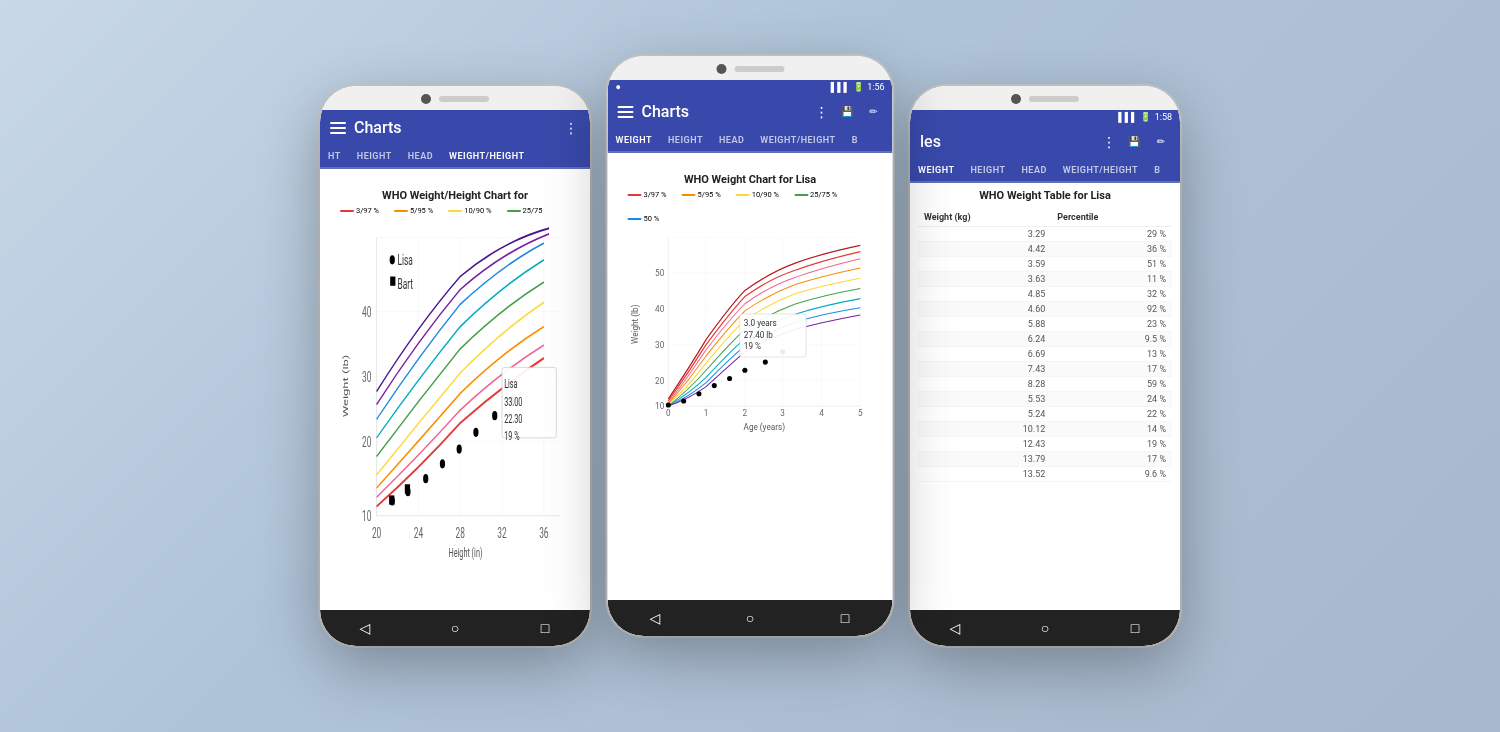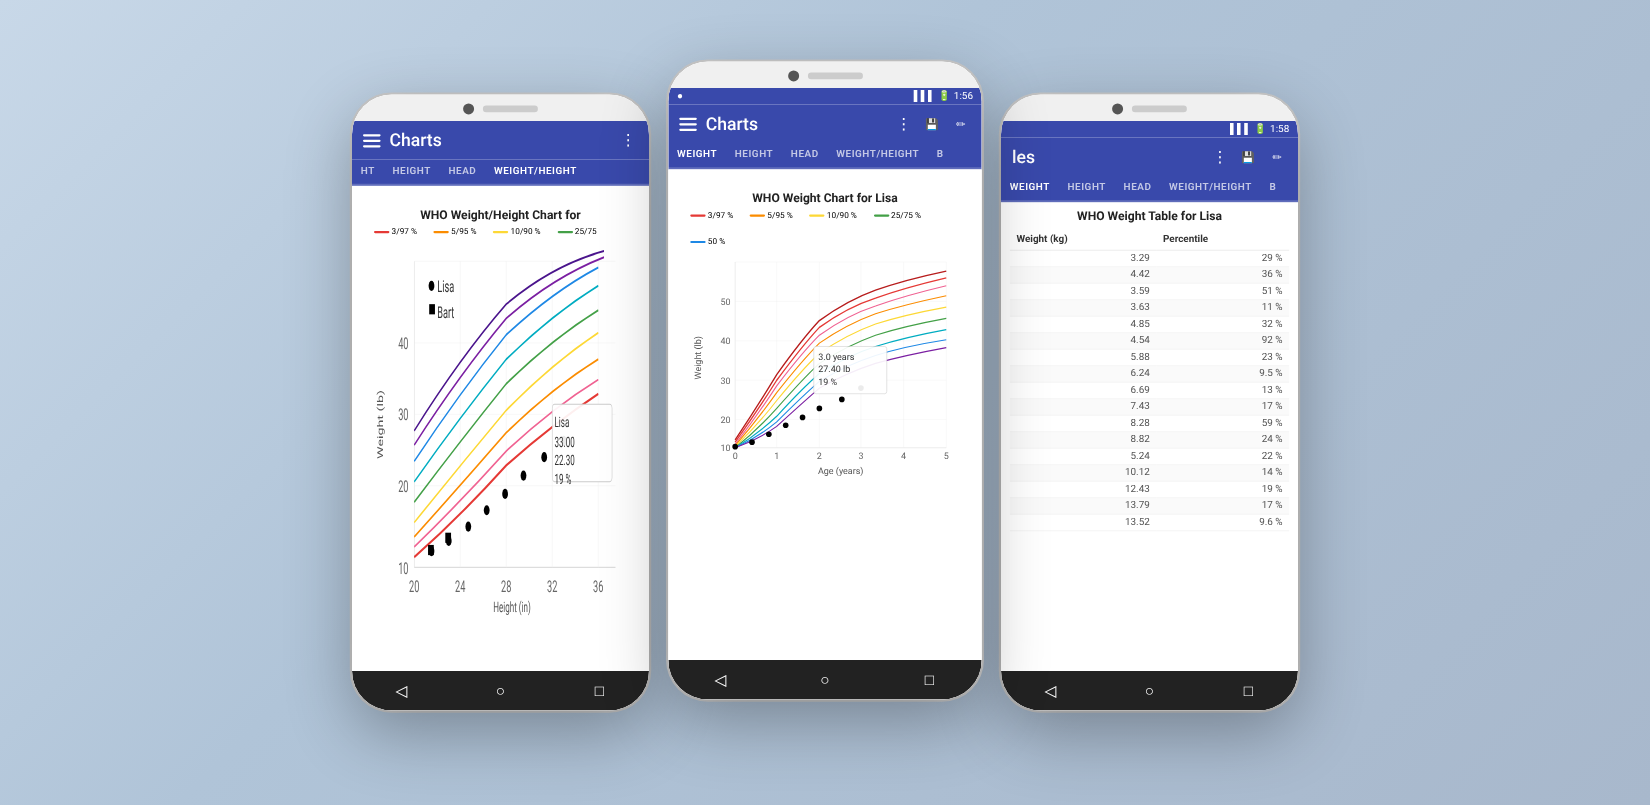--- a/index.html
+++ b/index.html
@@ -609,21 +609,21 @@
                 </tr>
                 <tr>
                   <td>3.63</td>
                   <td>11 %</td>
                 </tr>
                 <tr>
                   <td>4.85</td>
                   <td>32 %</td>
                 </tr>
                 <tr>
-                  <td>4.54</td>
+                  <td>4.60</td>
                   <td>92 %</td>
                 </tr>
                 <tr>
                   <td>5.88</td>
                   <td>23 %</td>
                 </tr>
                 <tr>
                   <td>6.24</td>
                   <td>9.5 %</td>
                 </tr>
@@ -633,21 +633,21 @@
                 </tr>
                 <tr>
                   <td>7.43</td>
                   <td>17 %</td>
                 </tr>
                 <tr>
                   <td>8.28</td>
                   <td>59 %</td>
                 </tr>
                 <tr>
-                  <td>8.82</td>
+                  <td>5.53</td>
                   <td>24 %</td>
                 </tr>
                 <tr>
                   <td>5.24</td>
                   <td>22 %</td>
                 </tr>
                 <tr>
                   <td>10.12</td>
                   <td>14 %</td>
                 </tr>

